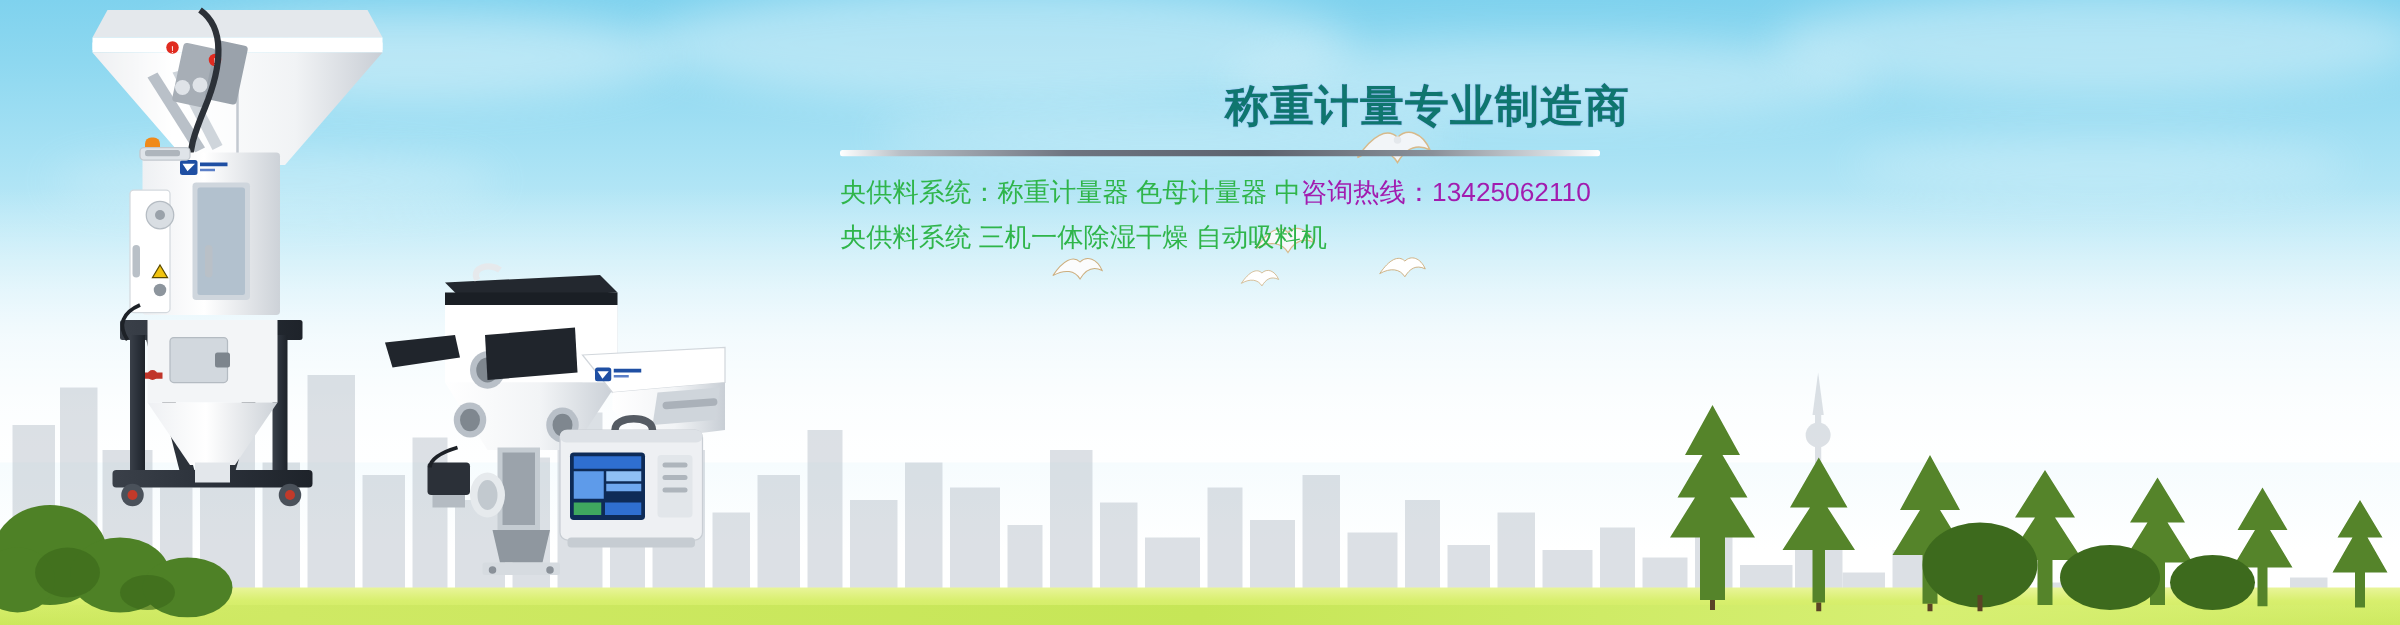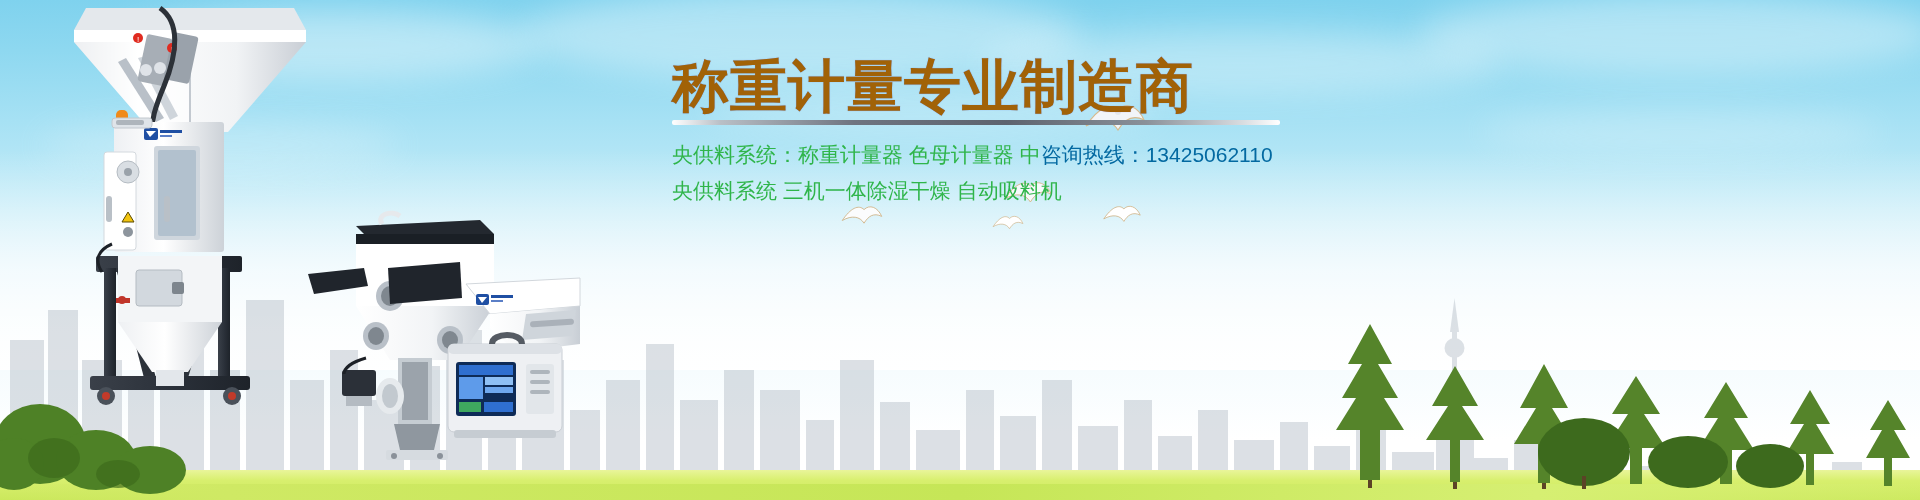--- a/index.html
+++ b/index.html
@@ -58,35 +58,35 @@
   #machine-a{left:60px;top:0px;width:260px;height:420px;}
   #machine-b{left:290px;top:210px;width:300px;height:260px;}
   #machine-c{left:440px;top:330px;width:130px;height:110px;}
   
   .bird{position:absolute;}
   
   #text-block{
     position:absolute;left:672px;top:60px;width:640px;
   }
   #headline{
-    font-size:57px;line-height:52px;font-weight:700;
-    color:#a16207;letter-spacing:1px;white-space:nowrap;
-    padding-right:8px;
+    font-size:35px;line-height:52px;font-weight:700;
+    color:#0f766e;letter-spacing:1px;white-space:nowrap;
+    text-align:right;padding-right:8px;
     text-shadow:0 0 1px rgba(26,21,224,.4);
   }
   #divider{
     margin-top:8px;height:5px;width:608px;margin-left:0;
     background:linear-gradient(to right,#ffffff 0%,#b9bfc6 8%,#6e7480 30%,#5d636e 55%,#8a9099 78%,#d9dde1 94%,#ffffff 100%);
     border-radius:2px;
   }
   #subtitle{
     margin-top:12px;font-size:21px;line-height:36px;color:#2fb54a;
     width:608px;word-break:break-all;
   }
-  #subtitle .hot{color:#0369a1;}
+  #subtitle .hot{color:#a21caf;}
 </style>
 </head>
 <body>
 
 <div id="banner">
 
   <div class="sky"></div>
   <div class="cloud c1"></div>
   <div class="cloud c2"></div>
   <div class="cloud c3"></div>

